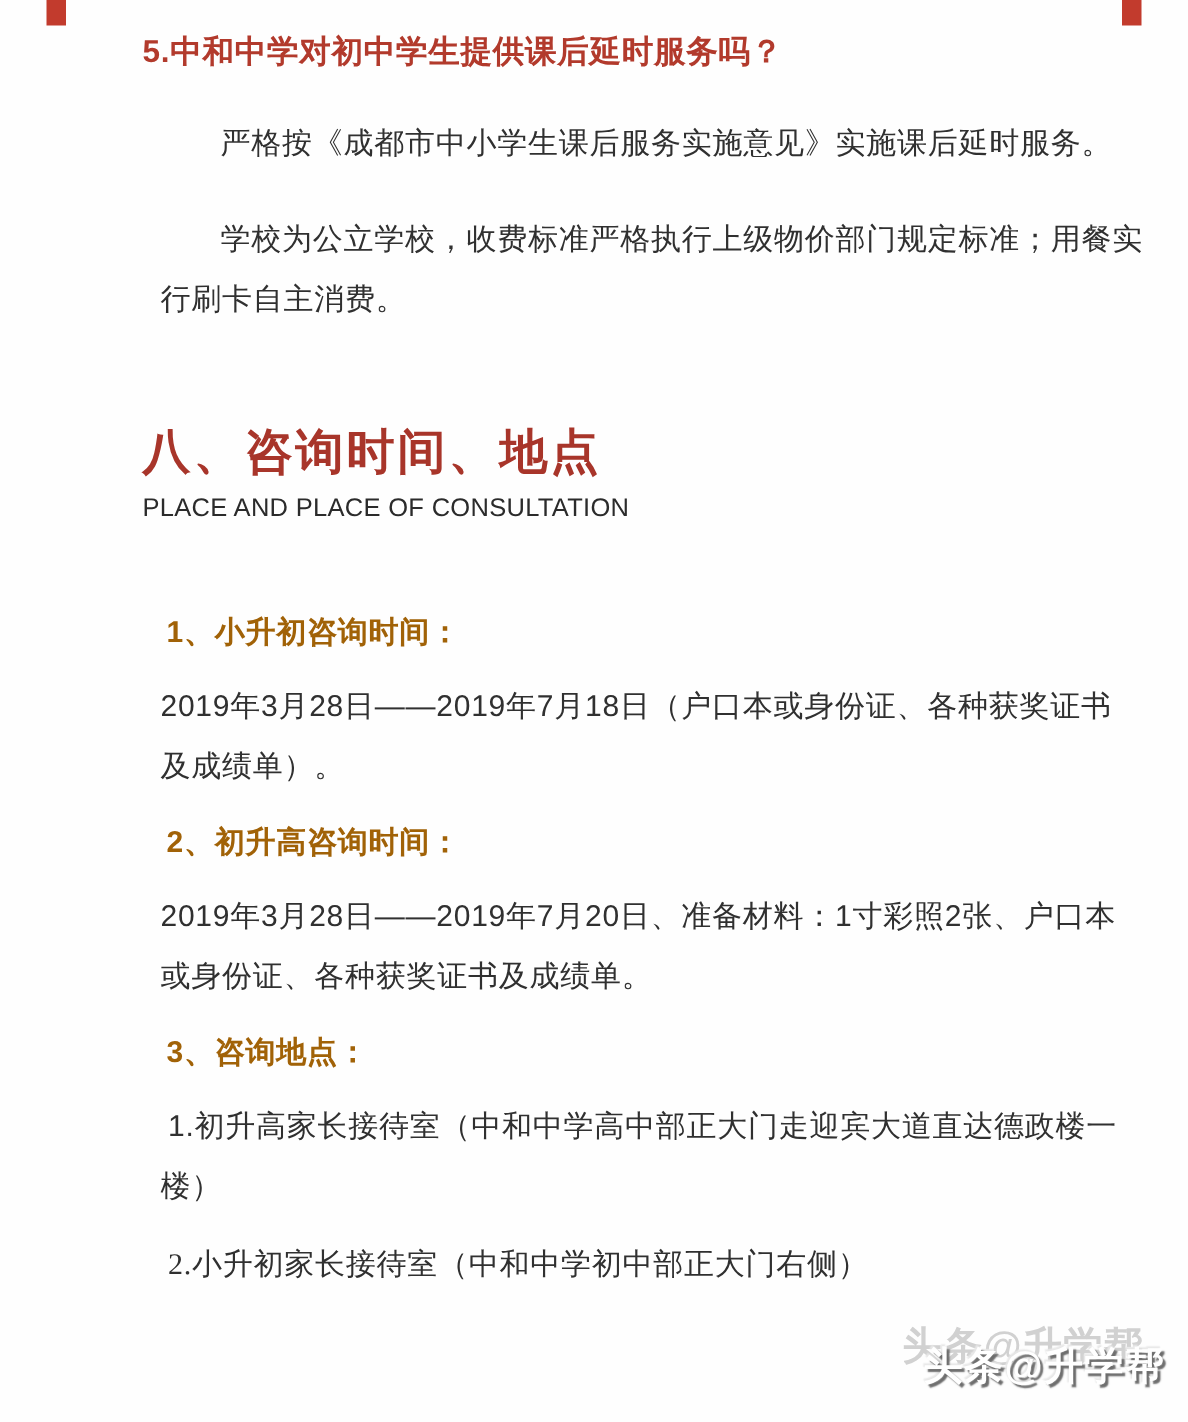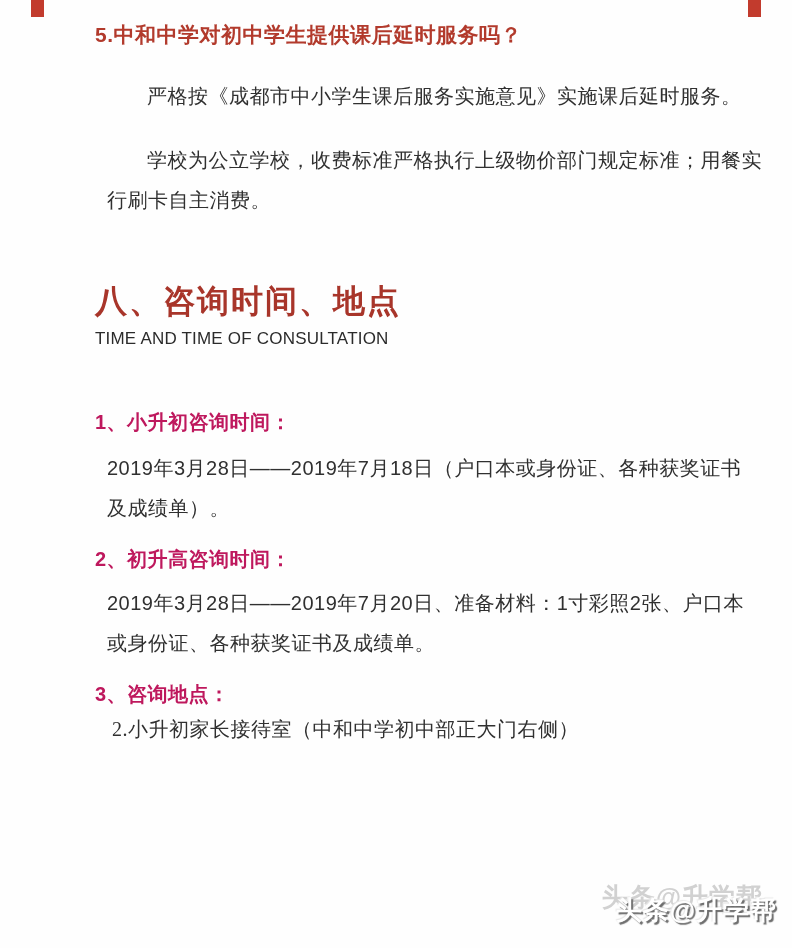--- a/index.html
+++ b/index.html
@@ -61,25 +61,25 @@
   }
   .section-subtitle {
     margin-top: 7px;
     font-size: 17px;
     line-height: 22px;
     color: #2b2b2b;
     letter-spacing: 0.2px;
   }
 
   h4.item-label {
-    margin: 0;
+    margin: 16px;
     font-size: 20px;
     line-height: 26px;
     font-weight: bold;
-    color: #be185d;
+    color: #a16207;
     letter-spacing: 0.5px;
   }
   h4.item-label.one   { margin-top: 59px; }
   h4.item-label.two   { margin-top: 18px; }
   h4.item-label.three { margin-top: 18px; }
 
   p.a.item-body { margin-top: 13px; }
   p.a.item-body.two { margin-top: 11px; }
 
   p.a.loc { margin-top: 11px; text-indent: 0.25em; }
@@ -118,31 +118,33 @@
 
   <div class="content">
 
     <h3 class="q">5.中和中学对初中学生提供课后延时服务吗？</h3>
     <p class="a indent first-answer">严格按《成都市中小学生课后服务实施意见》实施课后延时服务。</p>
 
     <p class="a indent second-answer">学校为公立学校，收费标准严格执行上级物价部门规定标准；用餐实
 行刷卡自主消费。</p>
 
     <h1 class="section-title">八、咨询时间、地点</h1>
-    <div class="section-subtitle">TIME AND TIME OF CONSULTATION</div>
+    <div class="section-subtitle">PLACE AND PLACE OF CONSULTATION</div>
 
     <h4 class="item-label one">1、小升初咨询时间：</h4>
     <p class="a item-body">2019年3月28日——2019年7月18日（户口本或身份证、各种获奖证书
 及成绩单）。</p>
 
     <h4 class="item-label two">2、初升高咨询时间：</h4>
     <p class="a item-body two">2019年3月28日——2019年7月20日、准备材料：1寸彩照2张、户口本
 或身份证、各种获奖证书及成绩单。</p>
 
     <h4 class="item-label three">3、咨询地点：</h4>
+    <p class="a loc">1.初升高家长接待室（中和中学高中部正大门走迎宾大道直达德政楼一
+楼）</p>
     <p class="a loc last">2.小升初家长接待室（中和中学初中部正大门右侧）</p>
 
   </div>
 
   <div class="watermark">
     <span class="wm-ghost">头条@升学帮</span>
     <span class="wm-main">头条@升学帮</span>
   </div>
 
 </div>

